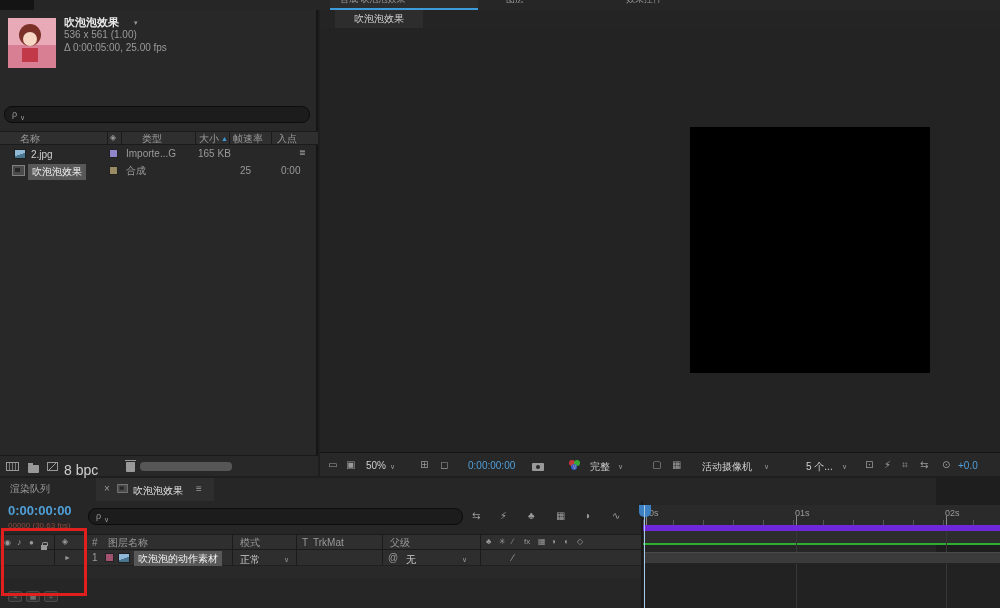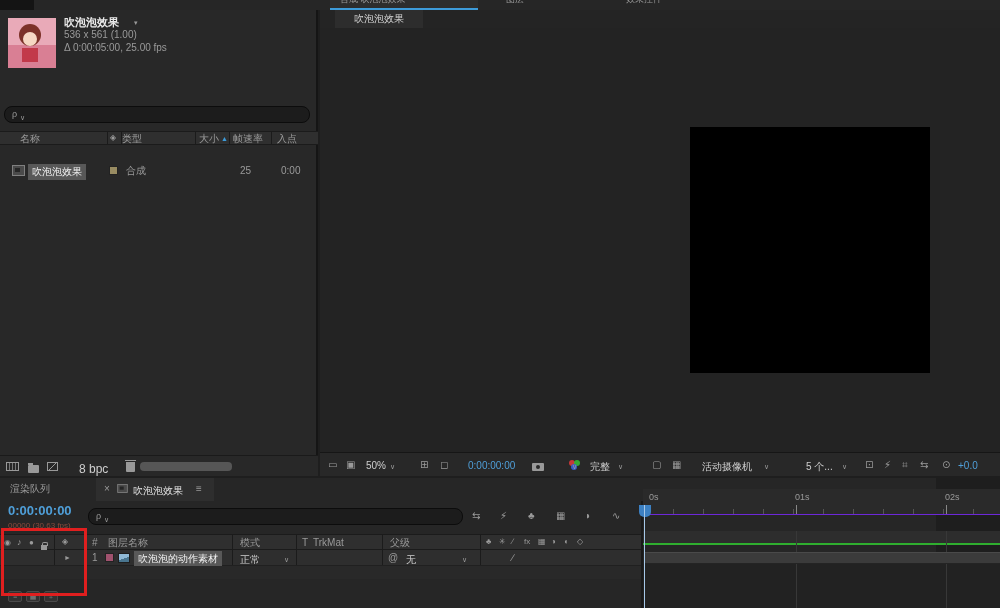--- a/index.html
+++ b/index.html
@@ -63,47 +63,55 @@
   <span class="a g" style="left:64px;top:33px">Δ 0:00:05:00, 25.00 fps</span>
 
   <div class="a searchbox" style="left:4px;top:96px;width:306px;height:17px">
     <span class="a g" style="left:7px;top:3px;font-size:9px">ρ</span>
     <span class="a caret" style="left:15px;top:7px">∨</span>
   </div>
 
   <div class="a" style="left:0;top:121px;width:318px;height:14px;background:#2f2f2f;border-top:1px solid #1b1b1b;border-bottom:1px solid #1b1b1b">
     <span class="a g" style="left:20px;top:2px">名称</span>
     <span class="a g" style="left:110px;top:2px;font-size:8px">◈</span>
-    <span class="a g" style="left:122px;top:2px">类型</span>
+    <span class="a g" style="left:142px;top:2px">类型</span>
     <span class="a g" style="left:199px;top:2px">大小</span>
     <span class="a" style="left:221px;top:3px;font-size:7px;color:#3d9bd9">▲</span>
     <span class="a g" style="left:233px;top:2px">帧速率</span>
     <span class="a g" style="left:277px;top:2px">入点</span>
     <i class="vline" style="left:107px"></i>
       <i class="vline" style="left:121px"></i>
     <i class="vline" style="left:195px"></i>
       <i class="vline" style="left:229px"></i>
     <i class="vline" style="left:271px"></i>
   </div>
 
+  <div class="a" style="left:0;top:136px;width:318px;height:17px">
+    <span class="a imgicon" style="left:14px;top:3px"></span>
+    <span class="a" style="left:31px;top:3px;color:#cfcfcf">2.jpg</span>
+    <span class="a chip" style="left:109px;top:3px;background:#8e86c8"></span>
+    <span class="a g" style="left:126px;top:3px">Importe...G</span>
+    <span class="a g" style="left:198px;top:3px">165 KB</span>
+    <span class="a g" style="left:299px;top:3px;font-size:8px">≣</span>
+  </div>
 
   <div class="a" style="left:0;top:153px;width:318px;height:17px">
     <span class="a compicon" style="left:12px;top:2px"></span>
     <span class="a hl" style="left:28px;top:1px">吹泡泡效果</span>
     <span class="a chip" style="left:109px;top:3px;background:#998c62"></span>
     <span class="a g" style="left:126px;top:3px">合成</span>
     <span class="a g" style="left:240px;top:3px">25</span>
     <span class="a g" style="left:281px;top:3px">0:00</span>
   </div>
 
   <div class="a" style="left:0;top:445px;width:318px;height:21px;background:#282828;border-top:1px solid #1a1a1a">
     <span class="a filmbox" style="left:6px;top:6px"></span>
     <span class="a folder" style="left:28px;top:7px"></span>
     <span class="a slate" style="left:47px;top:6px"></span>
-    <span class="a" style="left:79px;top:6px;color:#cfcfcf;font-size:12px">8 bpc</span>
+    <span class="a" style="left:64px;top:6px;color:#cfcfcf;font-size:14px">8 bpc</span>
     <span class="a trash" style="left:112px;top:6px"></span>
     <div class="a" style="left:140px;top:6px;width:92px;height:9px;background:#565656;border-radius:4px"></div>
   </div>
 </div>
 
 <div class="a" style="left:320px;top:10px;width:680px;height:466px;background:#242424">
   <div class="a" style="left:15px;top:0;width:88px;height:18px;background:#2d2d2d;text-align:center;line-height:18px;color:#d2d2d2">吹泡泡效果</div>
 
   <div class="a" style="left:0;top:18px;width:680px;height:424px;background:#232323">
     <div class="a" style="left:370px;top:99px;width:240px;height:246px;background:#000"></div>
@@ -157,21 +165,21 @@
 
   <span class="a g" style="left:472px;top:33px">⇆</span>
   <span class="a g" style="left:500px;top:33px">⚡</span>
   <span class="a g" style="left:528px;top:33px">♣</span>
   <span class="a g" style="left:556px;top:33px">▦</span>
   <span class="a g" style="left:584px;top:33px">◑</span>
   <span class="a g" style="left:612px;top:33px">∿</span>
 
   <div class="a" style="left:641px;top:23px;width:2px;height:107px;background:#191919"></div>
 
-  <div class="a clip" style="left:643px;top:11px;width:357px;height:26px;background:#2a2a2a;border-bottom:1px solid #6d28d9">
+  <div class="a clip" style="left:643px;top:27px;width:357px;height:26px;background:#2a2a2a;border-bottom:6px solid #6d28d9">
     <span class="a g" style="left:6px;top:4px;font-size:9px">0s</span>
     <span class="a g" style="left:152px;top:4px;font-size:9px">01s</span>
     <span class="a g" style="left:302px;top:4px;font-size:9px">02s</span>
     <div class="a" style="left:0;bottom:0;width:357px;height:5px;background:repeating-linear-gradient(90deg,#555 0 1px,transparent 1px 30px)"></div>
     <div class="a" style="left:3px;bottom:0;width:1px;height:9px;background:#888"></div>
     <div class="a" style="left:153px;bottom:0;width:1px;height:9px;background:#888"></div>
     <div class="a" style="left:303px;bottom:0;width:1px;height:9px;background:#888"></div>
   </div>
 
   <div class="a" style="left:643px;top:53px;width:357px;height:12px;background:#2d2d2d"></div>

